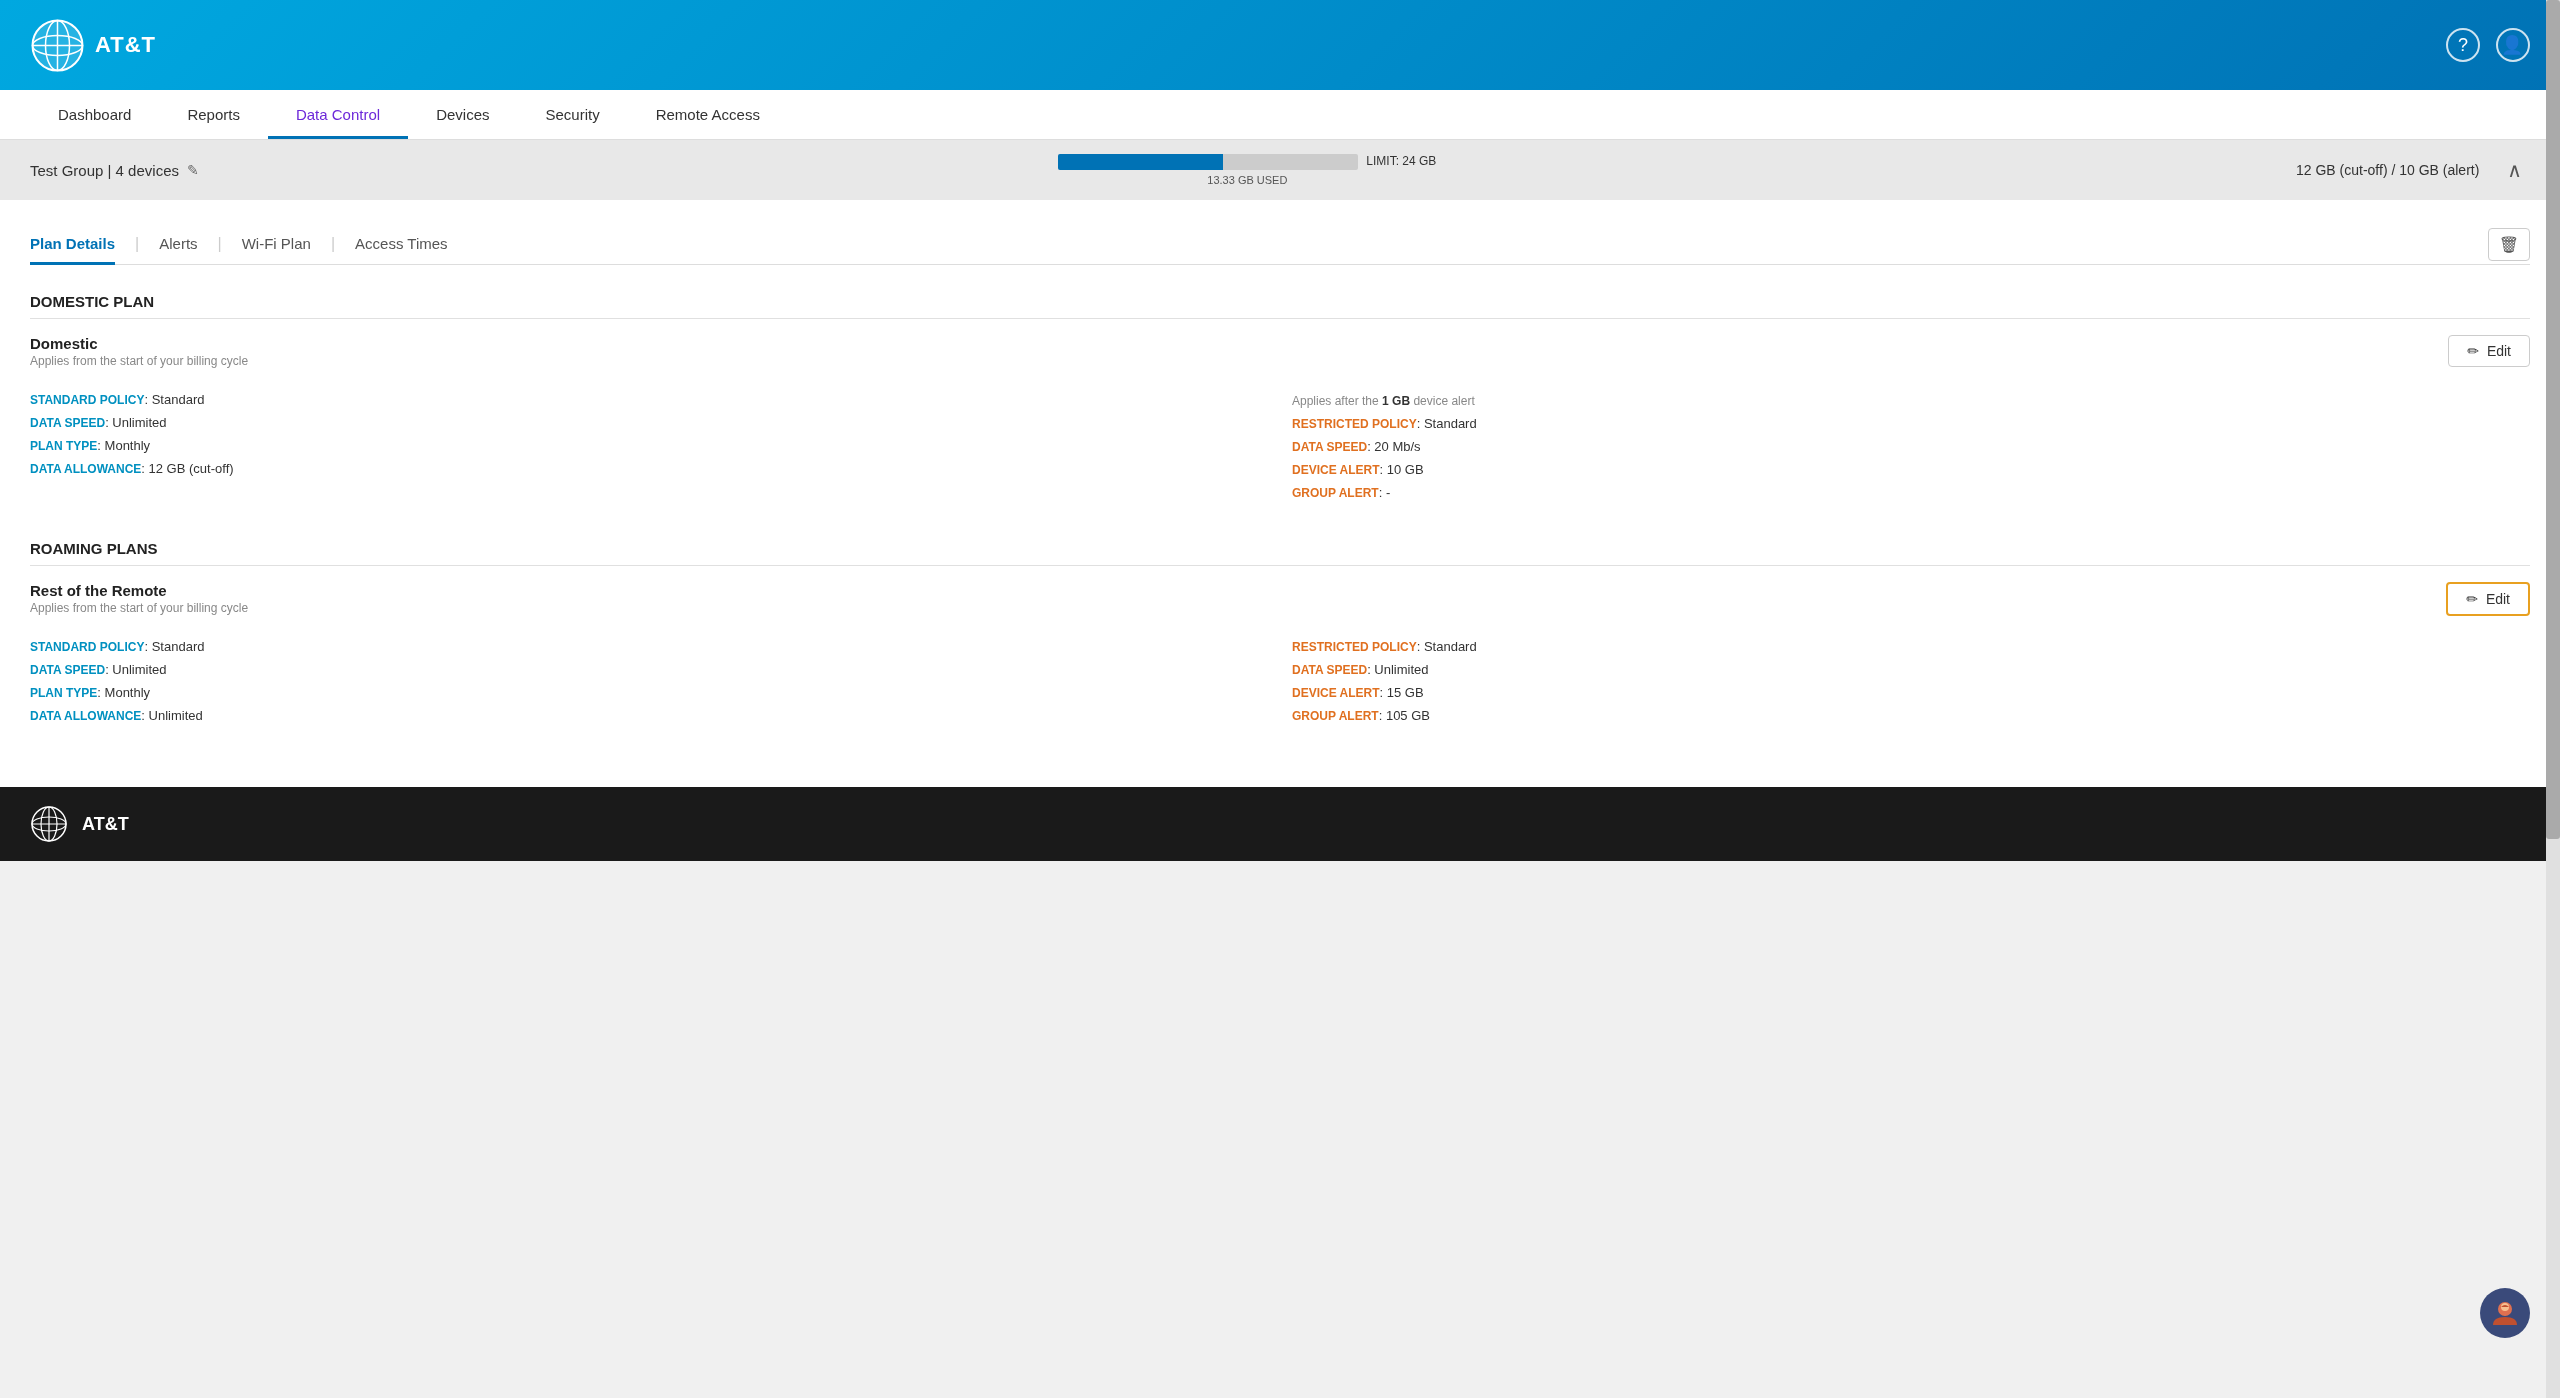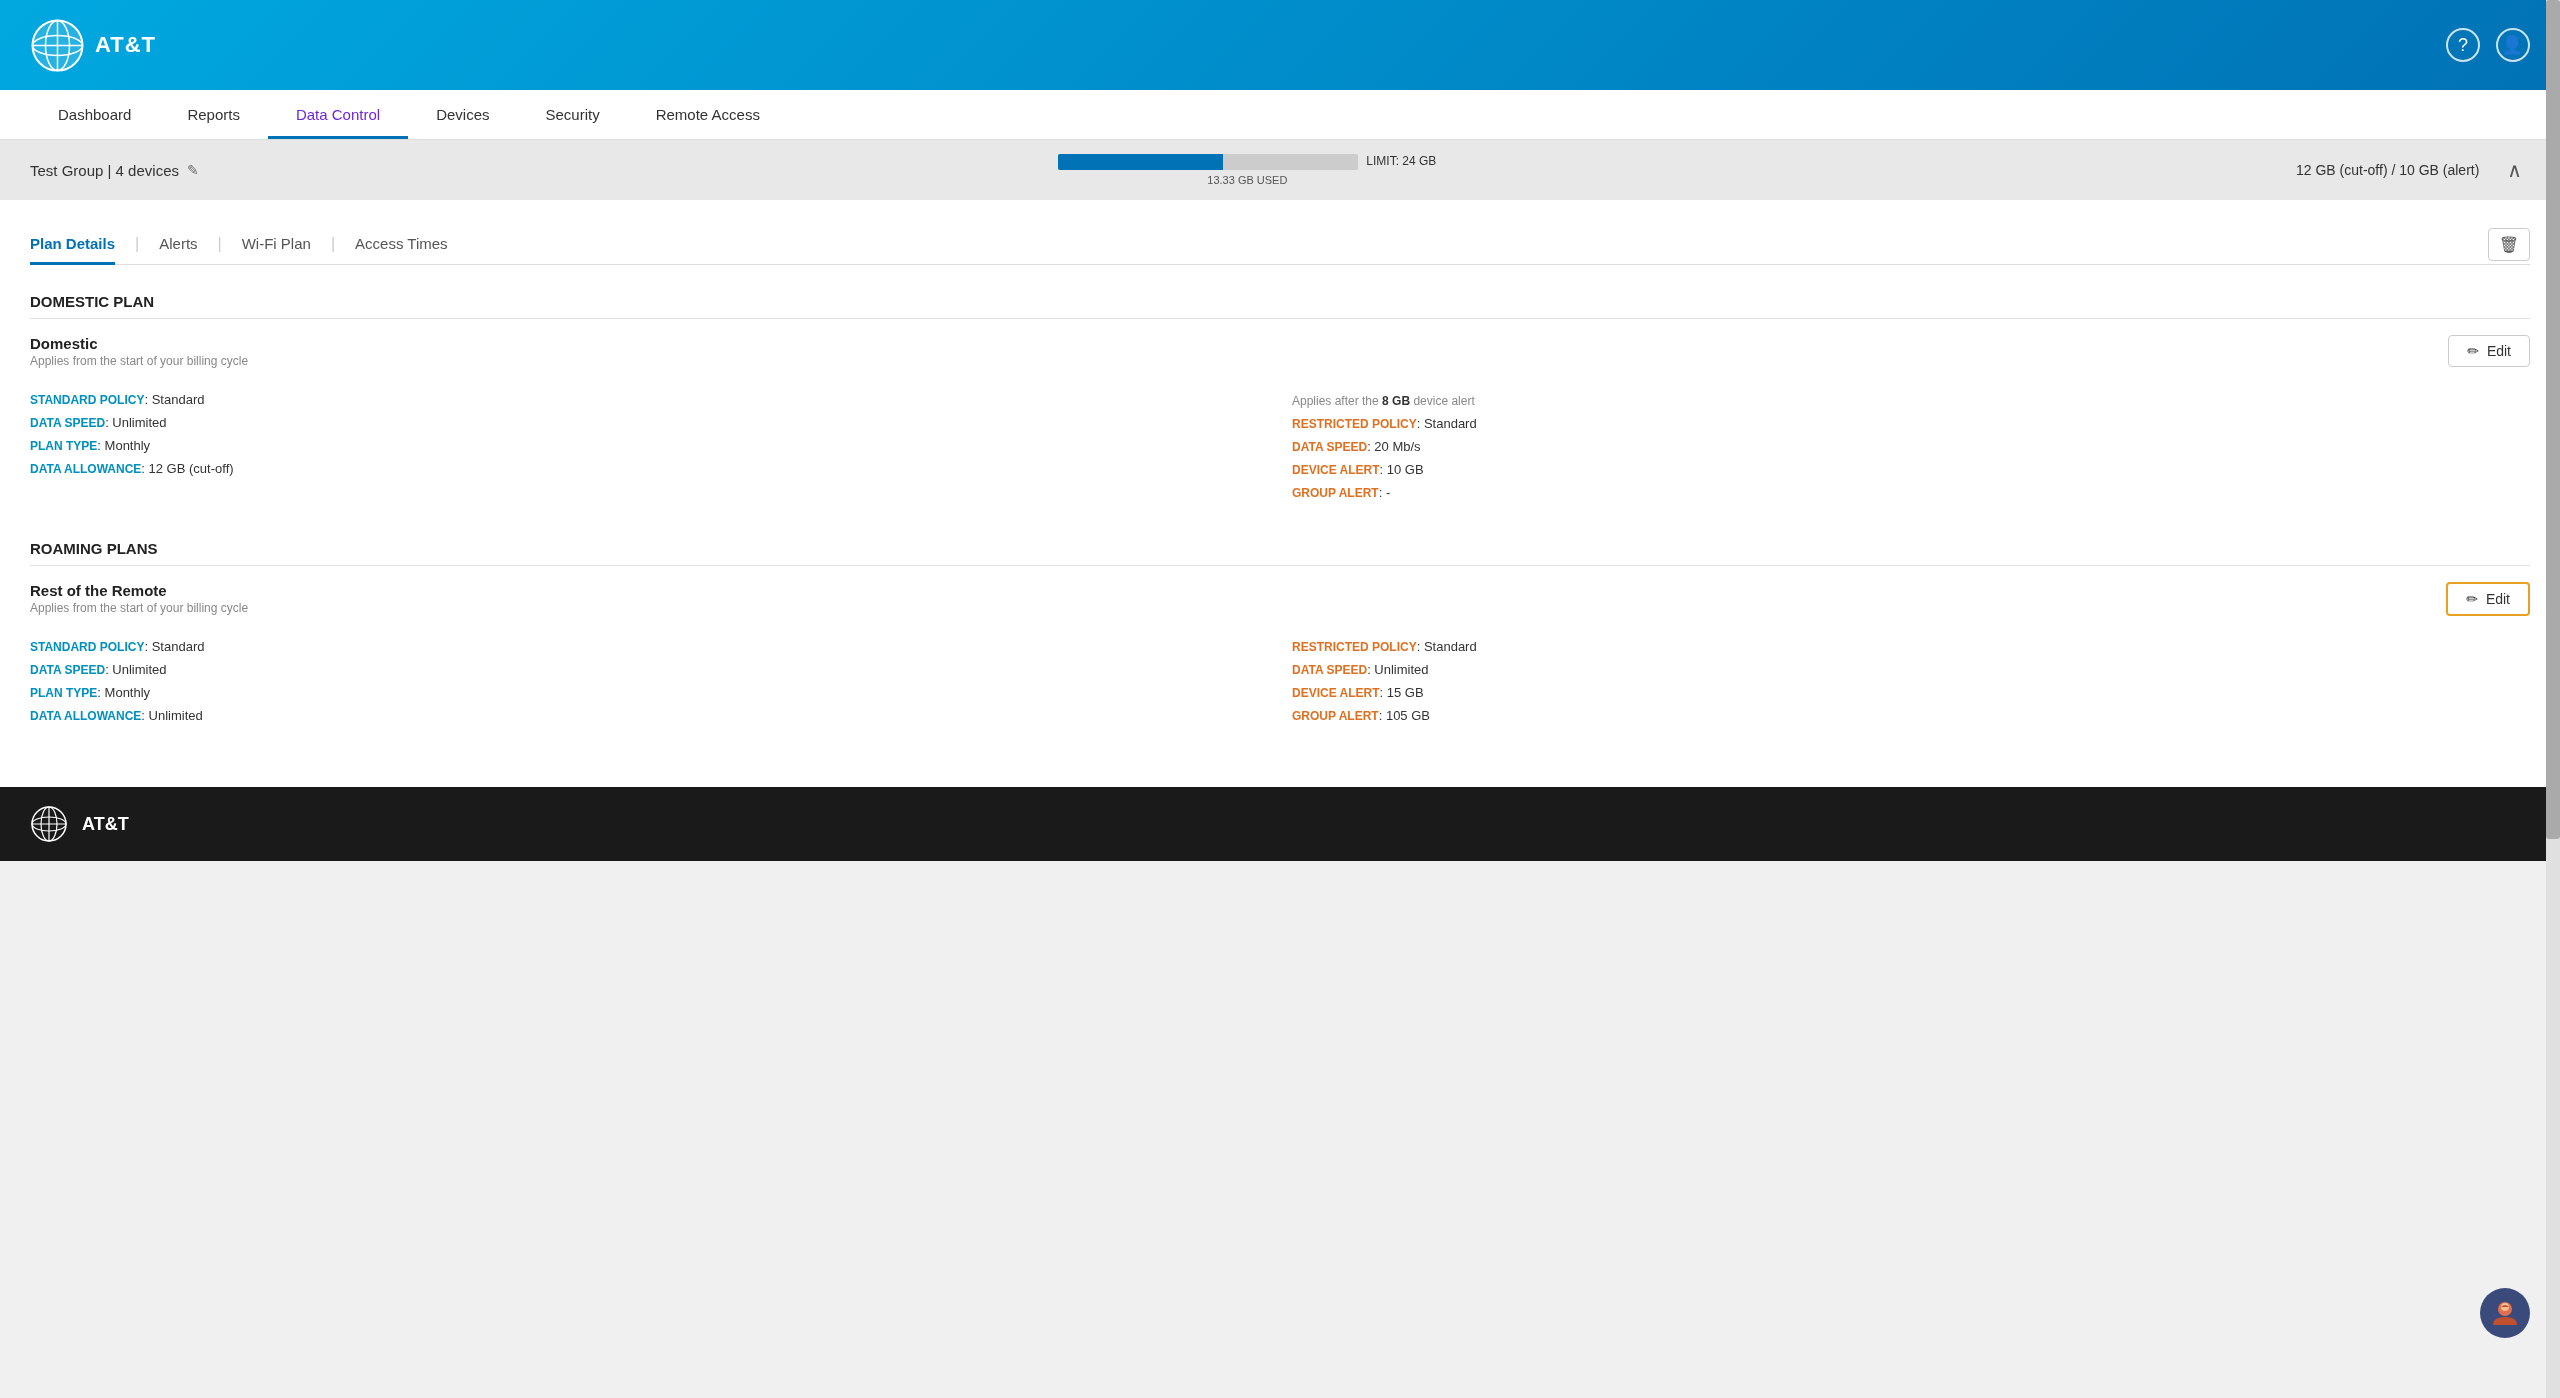--- a/index.html
+++ b/index.html
@@ -415,21 +415,21 @@
           <span class="field-label">DATA SPEED</span><span class="field-value">: Unlimited</span>
         </div>
         <div class="plan-field">
           <span class="field-label">PLAN TYPE</span><span class="field-value">: Monthly</span>
         </div>
         <div class="plan-field">
           <span class="field-label">DATA ALLOWANCE</span><span class="field-value">: 12 GB (cut-off)</span>
         </div>
       </div>
       <div>
-        <div class="applies-text">Applies after the <strong>8 GB</strong> device alert</div>
+        <div class="applies-text">Applies after the <strong>1 GB</strong> device alert</div>
         <div class="plan-field">
           <span class="field-label orange">RESTRICTED POLICY</span><span class="field-value">: Standard</span>
         </div>
         <div class="plan-field">
           <span class="field-label orange">DATA SPEED</span><span class="field-value">: 20 Mb/s</span>
         </div>
         <div class="plan-field">
           <span class="field-label orange">DEVICE ALERT</span><span class="field-value">: 10 GB</span>
         </div>
         <div class="plan-field">

